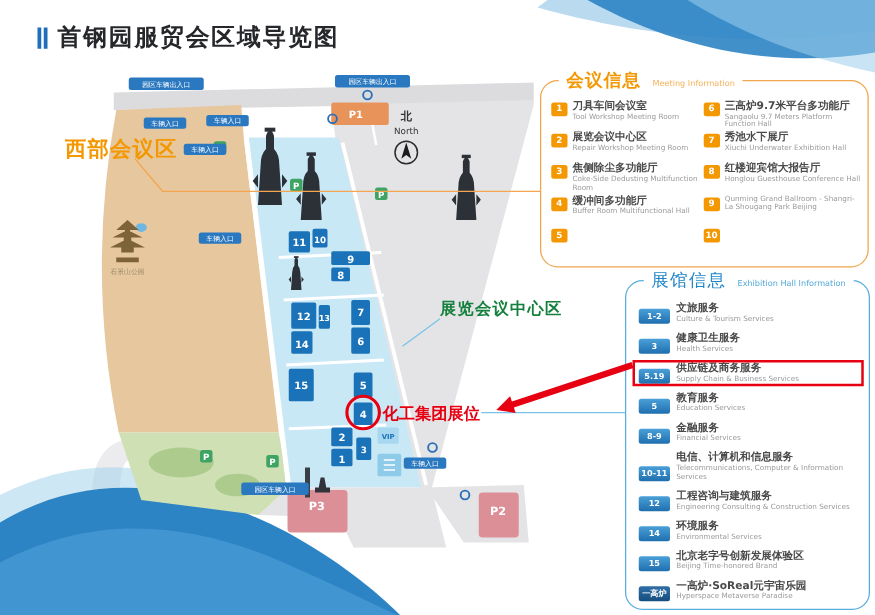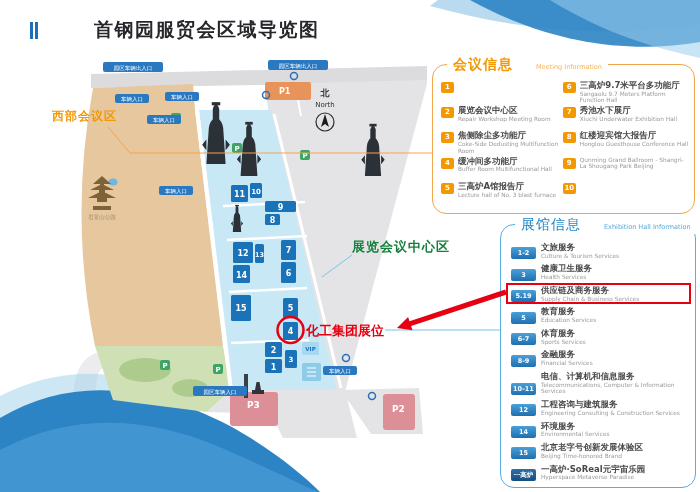--- a/index.html
+++ b/index.html
@@ -3,37 +3,37 @@
 <meta charset="utf-8">
 <style>
   html,body{margin:0;padding:0;}
   body{width:700px;height:492px;position:relative;overflow:hidden;background:#ffffff;
        font-family:"DejaVu Sans","Liberation Sans",sans-serif;}
   .abs{position:absolute;}
   
   #header{left:30px;top:17px;display:flex;align-items:center;z-index:3;}
   .tbar{width:3px;height:17px;background:#1E6FB8;margin-right:2px;}
   .tbar2{width:3px;height:17px;background:#1E6FB8;margin-right:8px;}
-  #page-title{font-size:19px;font-weight:bold;color:#26272B;letter-spacing:1.5px;margin-left:48px;}
+  #page-title{font-size:19px;font-weight:bold;color:#26272B;letter-spacing:1.5px;}
   
   #watermark{left:68px;top:338px;font-size:118px;font-weight:bold;color:#ECECEE;
              letter-spacing:-4px;z-index:0;line-height:1;}
   
   #wave-tr{right:0;top:0;z-index:0;}
   #wave-bl{left:0;bottom:0;z-index:1;}
   
   #map-svg{left:55px;top:58px;z-index:2;}
   
-  #west-label{left:52px;top:108px;color:#F39800;font-weight:bold;font-size:12px;z-index:3;letter-spacing:1px;}
+  #west-label{left:52px;top:108px;color:#F39800;font-weight:bold;font-size:17px;z-index:3;letter-spacing:1px;}
   #center-label{left:352px;top:238px;color:#15803d;font-weight:bold;font-size:13px;z-index:3;letter-spacing:1px;}
   
   .panel{border-radius:14px;background:#fff;z-index:3;}
   #meeting-panel{left:432px;top:64px;width:261px;height:148px;border:1.5px solid #F0A64B;}
   #exhibit-panel{left:500px;top:224px;width:194px;height:262px;border:1.5px solid #58AEDC;}
-  .panel-head{position:absolute;top:-9px;left:14px;background:#fff;padding:0 6px;display:flex;align-items:baseline;gap:23px;white-space:nowrap;}
+  .panel-head{position:absolute;top:-9px;left:14px;background:#fff;padding:0 6px;display:flex;align-items:baseline;gap:9px;white-space:nowrap;}
   #meeting-panel .zh-head{color:#F39800;font-size:14px;font-weight:bold;letter-spacing:1px;}
   #meeting-panel .en-head{color:#F5B35C;font-size:6.5px;}
   #exhibit-panel .zh-head{color:#1F86C8;font-size:14px;font-weight:normal;letter-spacing:1px;}
   #exhibit-panel .en-head{color:#55A9D8;font-size:6.5px;}
   
   #meeting-list{position:absolute;left:8px;top:16px;right:4px;bottom:6px;
     display:grid;grid-template-columns:1fr 1.08fr;grid-template-rows:repeat(5,1fr);
     grid-auto-flow:column;column-gap:4px;}
   .m-item{display:flex;align-items:flex-start;gap:4px;}
   .m-badge{flex:0 0 13px;height:11px;background:#F39800;border-radius:2px;color:#fff;
@@ -223,20 +223,24 @@
 <div id="center-label" class="abs">展览会议中心区</div>
 
 <div id="meeting-panel" class="abs panel">
   <div class="panel-head">
     <span class="zh-head">会议信息</span>
     <span class="en-head">Meeting Information</span>
   </div>
   <div id="meeting-list">
       <div class="m-item">
     <span class="m-badge">1</span>
+    <span>
+      <span class="zh" style="display:block">刀具车间会议室</span>
+      <span class="en" style="display:block">Tool Workshop Meeting Room</span>
+    </span>
   </div>
       <div class="m-item">
     <span class="m-badge">2</span>
     <span>
       <span class="zh" style="display:block">展览会议中心区</span>
       <span class="en" style="display:block">Repair Workshop Meeting Room</span>
     </span>
   </div>
       <div class="m-item">
     <span class="m-badge">3</span>
@@ -247,24 +251,20 @@
   </div>
       <div class="m-item">
     <span class="m-badge">4</span>
     <span>
       <span class="zh" style="display:block">缓冲间多功能厅</span>
       <span class="en" style="display:block">Buffer Room Multifunctional Hall</span>
     </span>
   </div>
       <div class="m-item">
     <span class="m-badge">5</span>
-    <span>
-      <span class="zh" style="display:block">三高炉A馆报告厅</span>
-      <span class="en" style="display:block">Lecture hall of No. 3 blast furnace</span>
-    </span>
   </div>
       <div class="m-item">
     <span class="m-badge">6</span>
     <span>
       <span class="zh" style="display:block">三高炉9.7米平台多功能厅</span>
       <span class="en" style="display:block">Sangaolu 9.7 Meters Platform Function Hall</span>
     </span>
   </div>
       <div class="m-item">
     <span class="m-badge">7</span>
@@ -317,27 +317,20 @@
     <span>
       <span class="zh" style="display:block">供应链及商务服务</span>
       <span class="en" style="display:block">Supply Chain &amp; Business Services</span>
     </span>
   </div>
       <div class="ex-item">
     <span class="ex-badge">5</span>
     <span>
       <span class="zh" style="display:block">教育服务</span>
       <span class="en" style="display:block">Education Services</span>
-    </span>
-  </div>
-      <div class="ex-item">
-    <span class="ex-badge">6-7</span>
-    <span>
-      <span class="zh" style="display:block">体育服务</span>
-      <span class="en" style="display:block">Sports Services</span>
     </span>
   </div>
       <div class="ex-item">
     <span class="ex-badge">8-9</span>
     <span>
       <span class="zh" style="display:block">金融服务</span>
       <span class="en" style="display:block">Financial Services</span>
     </span>
   </div>
       <div class="ex-item">

